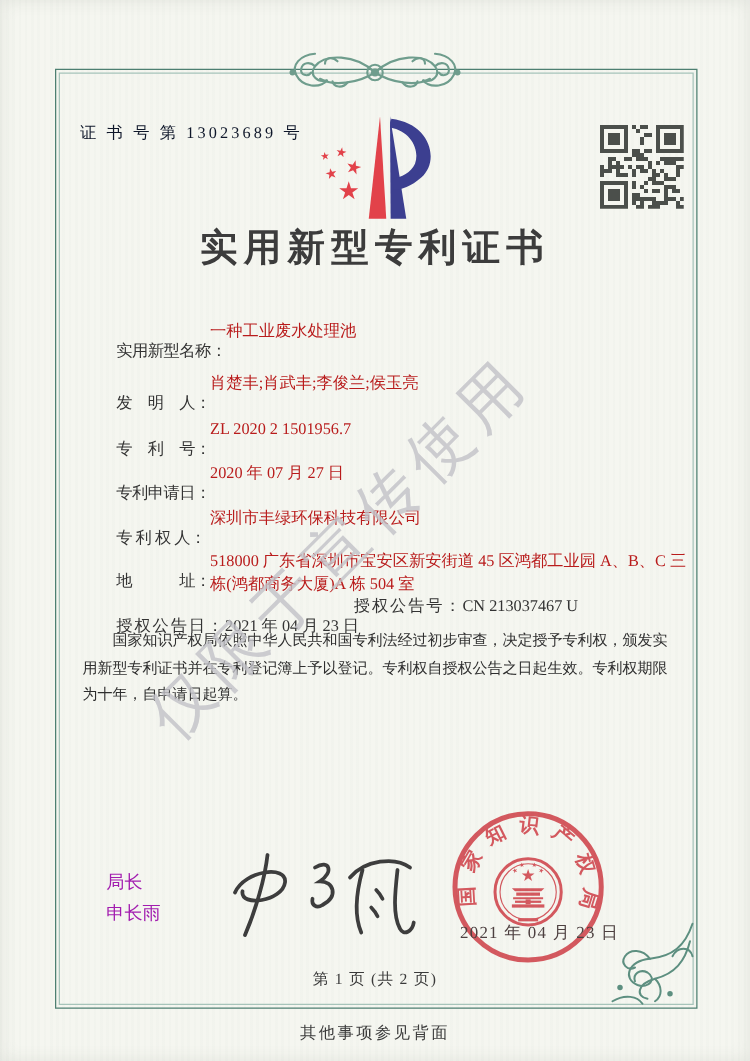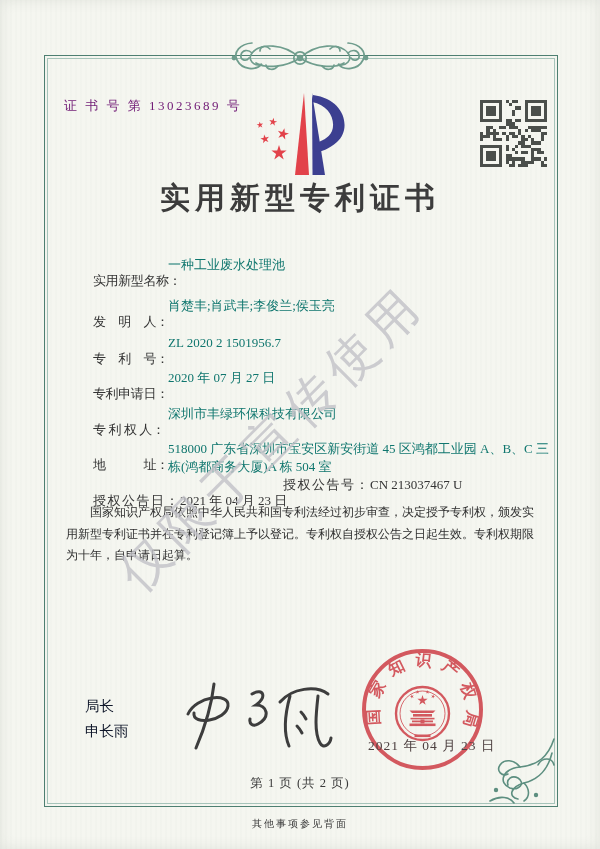--- a/index.html
+++ b/index.html
@@ -7,49 +7,49 @@
   #page{position:relative;width:600px;height:849px;background:#f5f6f0;overflow:hidden;
         box-shadow:inset 0 0 14px rgba(60,70,60,.10);}
   #page::before{content:"";position:absolute;inset:0;
         background:repeating-linear-gradient(90deg,rgba(40,90,70,.015) 0 2px,transparent 2px 5px);
         pointer-events:none;}
   
   .frame{position:absolute;left:44px;top:55px;width:512px;height:750px;
          border:1.6px solid #4d7f71;}
   .frame::after{content:"";position:absolute;inset:2px;border:1px solid #a6c4ba;}
   
-  .cert-no{position:absolute;left:64px;top:97px;font-size:13px;letter-spacing:2.5px;color:#701a75;}
+  .cert-no{position:absolute;left:64px;top:97px;font-size:13px;letter-spacing:2.5px;color:#0f172a;}
   .logo{position:absolute;left:249px;top:87px;width:102px;height:90px;}
   .qr{position:absolute;left:480px;top:100px;width:67px;height:67px;}
   .title{position:absolute;left:0;top:178px;width:600px;text-align:center;
          font-size:30px;font-weight:bold;letter-spacing:5px;color:#3c3c3c;}
   
   .row{position:absolute;left:80px;font-size:13px;color:#333;white-space:pre;}
   .row .lbl{display:inline-block;letter-spacing:-0.4px;color:#333;}
-  .row .val{position:absolute;left:88px;top:0;width:382px;white-space:normal;line-height:18px;color:#0f766e;}
+  .row .val{position:absolute;left:88px;top:0;width:382px;white-space:normal;line-height:18px;color:#b91c1c;}
   .grant{position:absolute;left:80px;top:476px;font-size:13px;color:#333;white-space:pre;}
   .grant .g-right{position:absolute;left:203px;top:0;white-space:pre;}
   .sp-label{letter-spacing:1.5px;margin-top:28px;}
   
   .body-text{position:absolute;left:66px;top:502px;width:468px;font-size:12px;line-height:21.5px;
              color:#2e2e2e;text-align:justify;}
   .body-text p{margin:0;text-indent:2em;}
   
-  .director{position:absolute;left:85px;top:694px;font-size:14.5px;color:#0f172a;line-height:25px;}
+  .director{position:absolute;left:85px;top:694px;font-size:14.5px;color:#a21caf;line-height:25px;}
   .sig{position:absolute;left:172px;top:672px;width:172px;height:82px;}
   
   .seal{position:absolute;left:359px;top:646px;width:127px;height:127px;opacity:.88;
         mix-blend-mode:multiply;}
   .seal-date{position:absolute;left:368px;top:737px;font-size:13.5px;letter-spacing:1px;
              color:#4d4040;z-index:4;}
   
   .page-info{position:absolute;left:0;top:775px;width:600px;text-align:center;
              font-size:12.5px;letter-spacing:1px;color:#3a3a3a;}
   .back-note{position:absolute;left:0;top:817px;width:600px;text-align:center;
-             font-size:10px;letter-spacing:2px;color:#3a3a3a;}
+             font-size:13px;letter-spacing:2px;color:#3a3a3a;}
   
   .watermark{position:absolute;left:52px;top:405px;width:440px;text-align:center;
              font-size:50px;letter-spacing:8px;color:#c2c2c8;opacity:.8;
              transform:rotate(-45deg);transform-origin:center;z-index:3;
              font-family:"Liberation Sans","DejaVu Sans",sans-serif;pointer-events:none;}
   .ornament-top{position:absolute;left:200px;top:39px;width:200px;height:38px;}
   .ornament-corner{position:absolute;left:486px;top:735px;width:70px;height:70px;}
   svg{display:block;}
 </style>
 </head>

